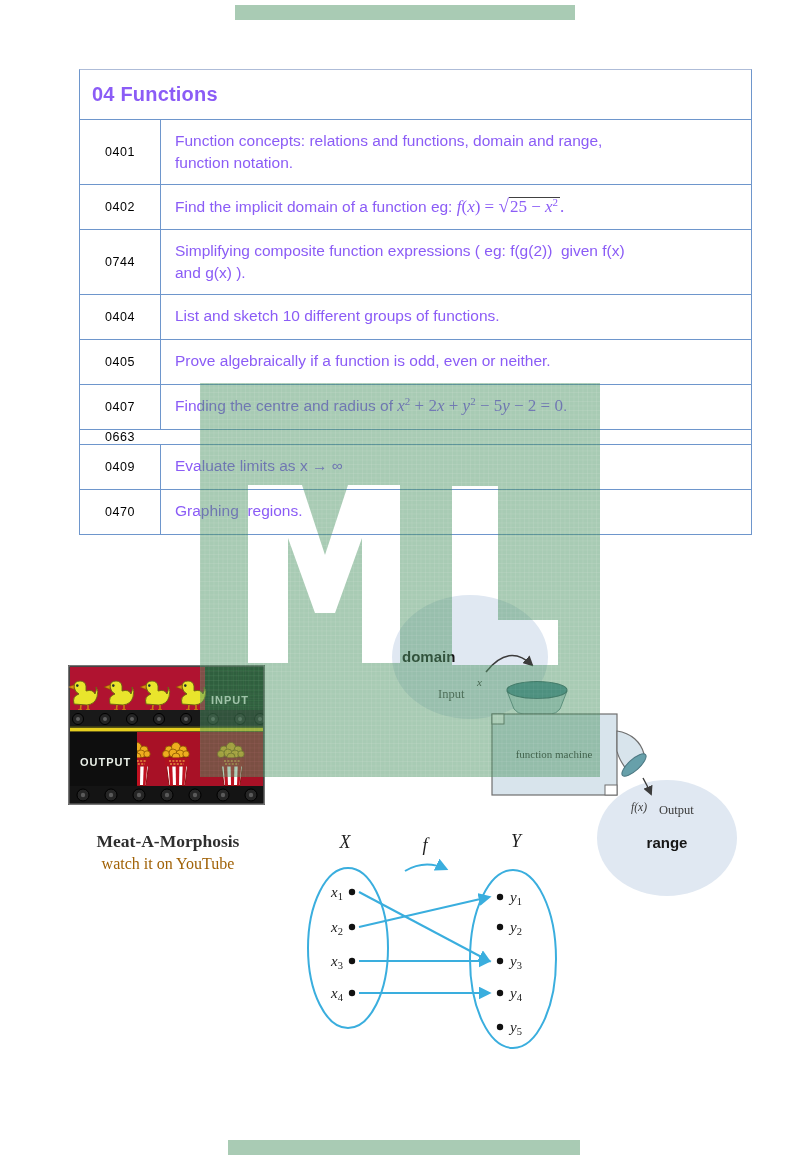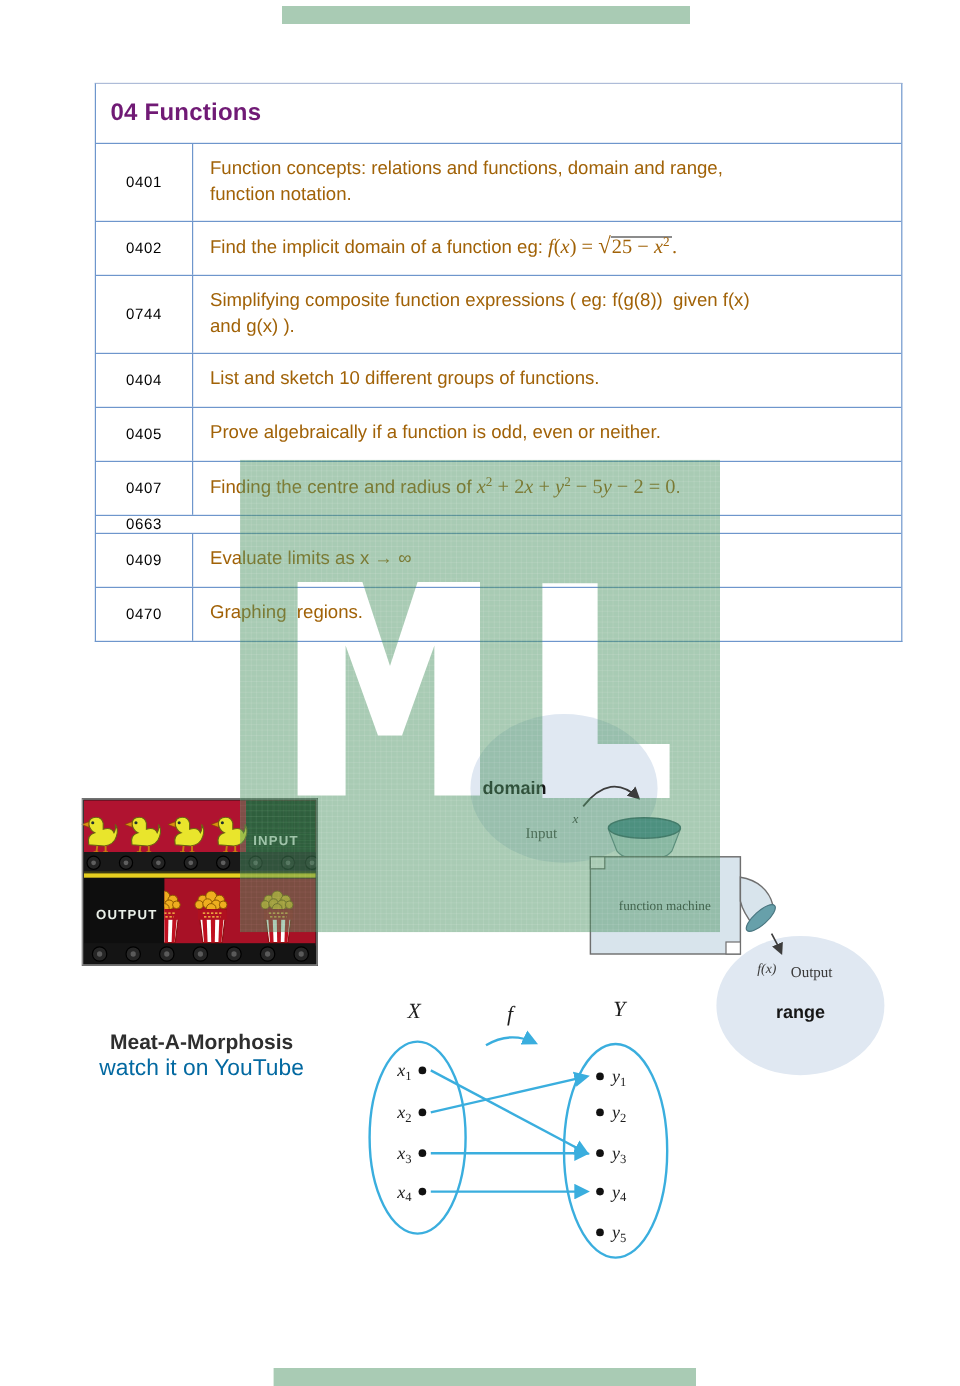--- a/index.html
+++ b/index.html
@@ -8,50 +8,50 @@
     font-family:"Liberation Sans","DejaVu Sans",sans-serif;overflow:hidden;
   }
   
   .topic-table{
     position:absolute;left:79px;top:69px;width:673px;
     border:1.6px solid #6e96cc;border-top:1.4px solid #aebcd8;
     box-sizing:border-box;background:#fff;
   }
   .t-header{
     display:flex;align-items:center;height:49px;padding-left:12px;
-    font-size:20px;font-weight:bold;color:#701a75;letter-spacing:.2px;
+    font-size:20px;font-weight:bold;color:#8b5cf6;letter-spacing:.2px;
   }
   .trow{
     display:grid;grid-template-columns:80px 1fr;
     border-top:1.6px solid #6e96cc;
   }
   .tcode{
     display:flex;align-items:center;justify-content:center;
     font-size:12.5px;color:#000000;letter-spacing:.5px;
   }
   .tdesc{
     border-left:1.6px solid #6e96cc;
     padding:10px 12px 10px 14px;min-height:24px;
-    font-size:15.5px;line-height:22px;color:#a16207;
+    font-size:15.5px;line-height:22px;color:#8b5cf6;
     white-space:pre-wrap;
   }
   .pt-p{}
   .pt-m{font-family:"Liberation Serif","DejaVu Serif",serif;font-style:italic;font-size:17px;}
   .pt-mn{font-family:"Liberation Serif","DejaVu Serif",serif;font-size:17px;}
   .pt-msup{font-family:"Liberation Serif","DejaVu Serif",serif;font-size:11px;position:relative;top:-6px;}
   .rad{white-space:nowrap;}
   .rad-sign{font-family:"Liberation Serif","DejaVu Serif",serif;font-size:19px;}
   .radicand{border-top:1.5px solid #414141;padding:0 2px 0 1px;}
   
   .wm{position:absolute;pointer-events:none;z-index:60;}
   .wm-strip{position:absolute;background:rgba(76,147,99,0.48);pointer-events:none;z-index:60;}
   
-  .caption{position:absolute;left:66px;top:857px;width:204px;text-align:center;}
+  .caption{position:absolute;left:66px;top:830px;width:204px;text-align:center;font-family:Liberation Serif, serif;}
   .caption .c1{font-size:17.5px;font-weight:bold;color:#2e2e2e;line-height:23px;}
-  .caption .c2{font-size:19px;color:#0369a1;line-height:22px;}
+  .caption .c2{font-size:16px;color:#a16207;line-height:22px;}
   
   text{user-select:none;}
   .svg-bold{font-family:"Liberation Sans",sans-serif;font-weight:bold;font-size:15px;fill:#161616;}
   .svg-serif{font-family:"Liberation Serif","DejaVu Serif",serif;fill:#4a4a4a;}
   .svg-serif-it{font-family:"Liberation Serif","DejaVu Serif",serif;font-style:italic;fill:#3a3a3a;}
   .map-label{font-family:"Liberation Serif","DejaVu Serif",serif;font-style:italic;font-size:18px;fill:#1d1d1d;}
   .map-item{font-family:"Liberation Serif","DejaVu Serif",serif;font-style:italic;font-size:15px;fill:#1d1d1d;}
   .map-sub{font-style:normal;font-size:10.5px;}
   .panel-label{font-family:"Liberation Sans",sans-serif;font-weight:bold;font-size:11px;fill:#e9efe7;letter-spacing:1px;}
 </style>
@@ -64,21 +64,21 @@
       <div class="trow">
         <div class="tcode">0401</div>
         <div class="tdesc"><span class="pt-p">Function concepts: relations and functions, domain and range,</span><br><span class="pt-p">function notation.</span></div>
       </div>
       <div class="trow">
         <div class="tcode">0402</div>
         <div class="tdesc"><span class="pt-p">Find the implicit domain of a function eg: </span><span class="pt-m">f</span><span class="pt-mn">(</span><span class="pt-m">x</span><span class="pt-mn">) = </span><span class="rad"><span class="rad-sign">√</span><span class="radicand"><span class="pt-mn">25 − </span><span class="pt-m">x</span><span class="pt-msup">2</span></span></span><span class="pt-mn">.</span></div>
       </div>
       <div class="trow">
         <div class="tcode">0744</div>
-        <div class="tdesc"><span class="pt-p">Simplifying composite function expressions ( eg: f(g(8))  given f(x)</span><br><span class="pt-p">and g(x) ).</span></div>
+        <div class="tdesc"><span class="pt-p">Simplifying composite function expressions ( eg: f(g(2))  given f(x)</span><br><span class="pt-p">and g(x) ).</span></div>
       </div>
       <div class="trow">
         <div class="tcode">0404</div>
         <div class="tdesc"><span class="pt-p">List and sketch 10 different groups of functions.</span></div>
       </div>
       <div class="trow">
         <div class="tcode">0405</div>
         <div class="tdesc"><span class="pt-p">Prove algebraically if a function is odd, even or neither.</span></div>
       </div>
       <div class="trow">

